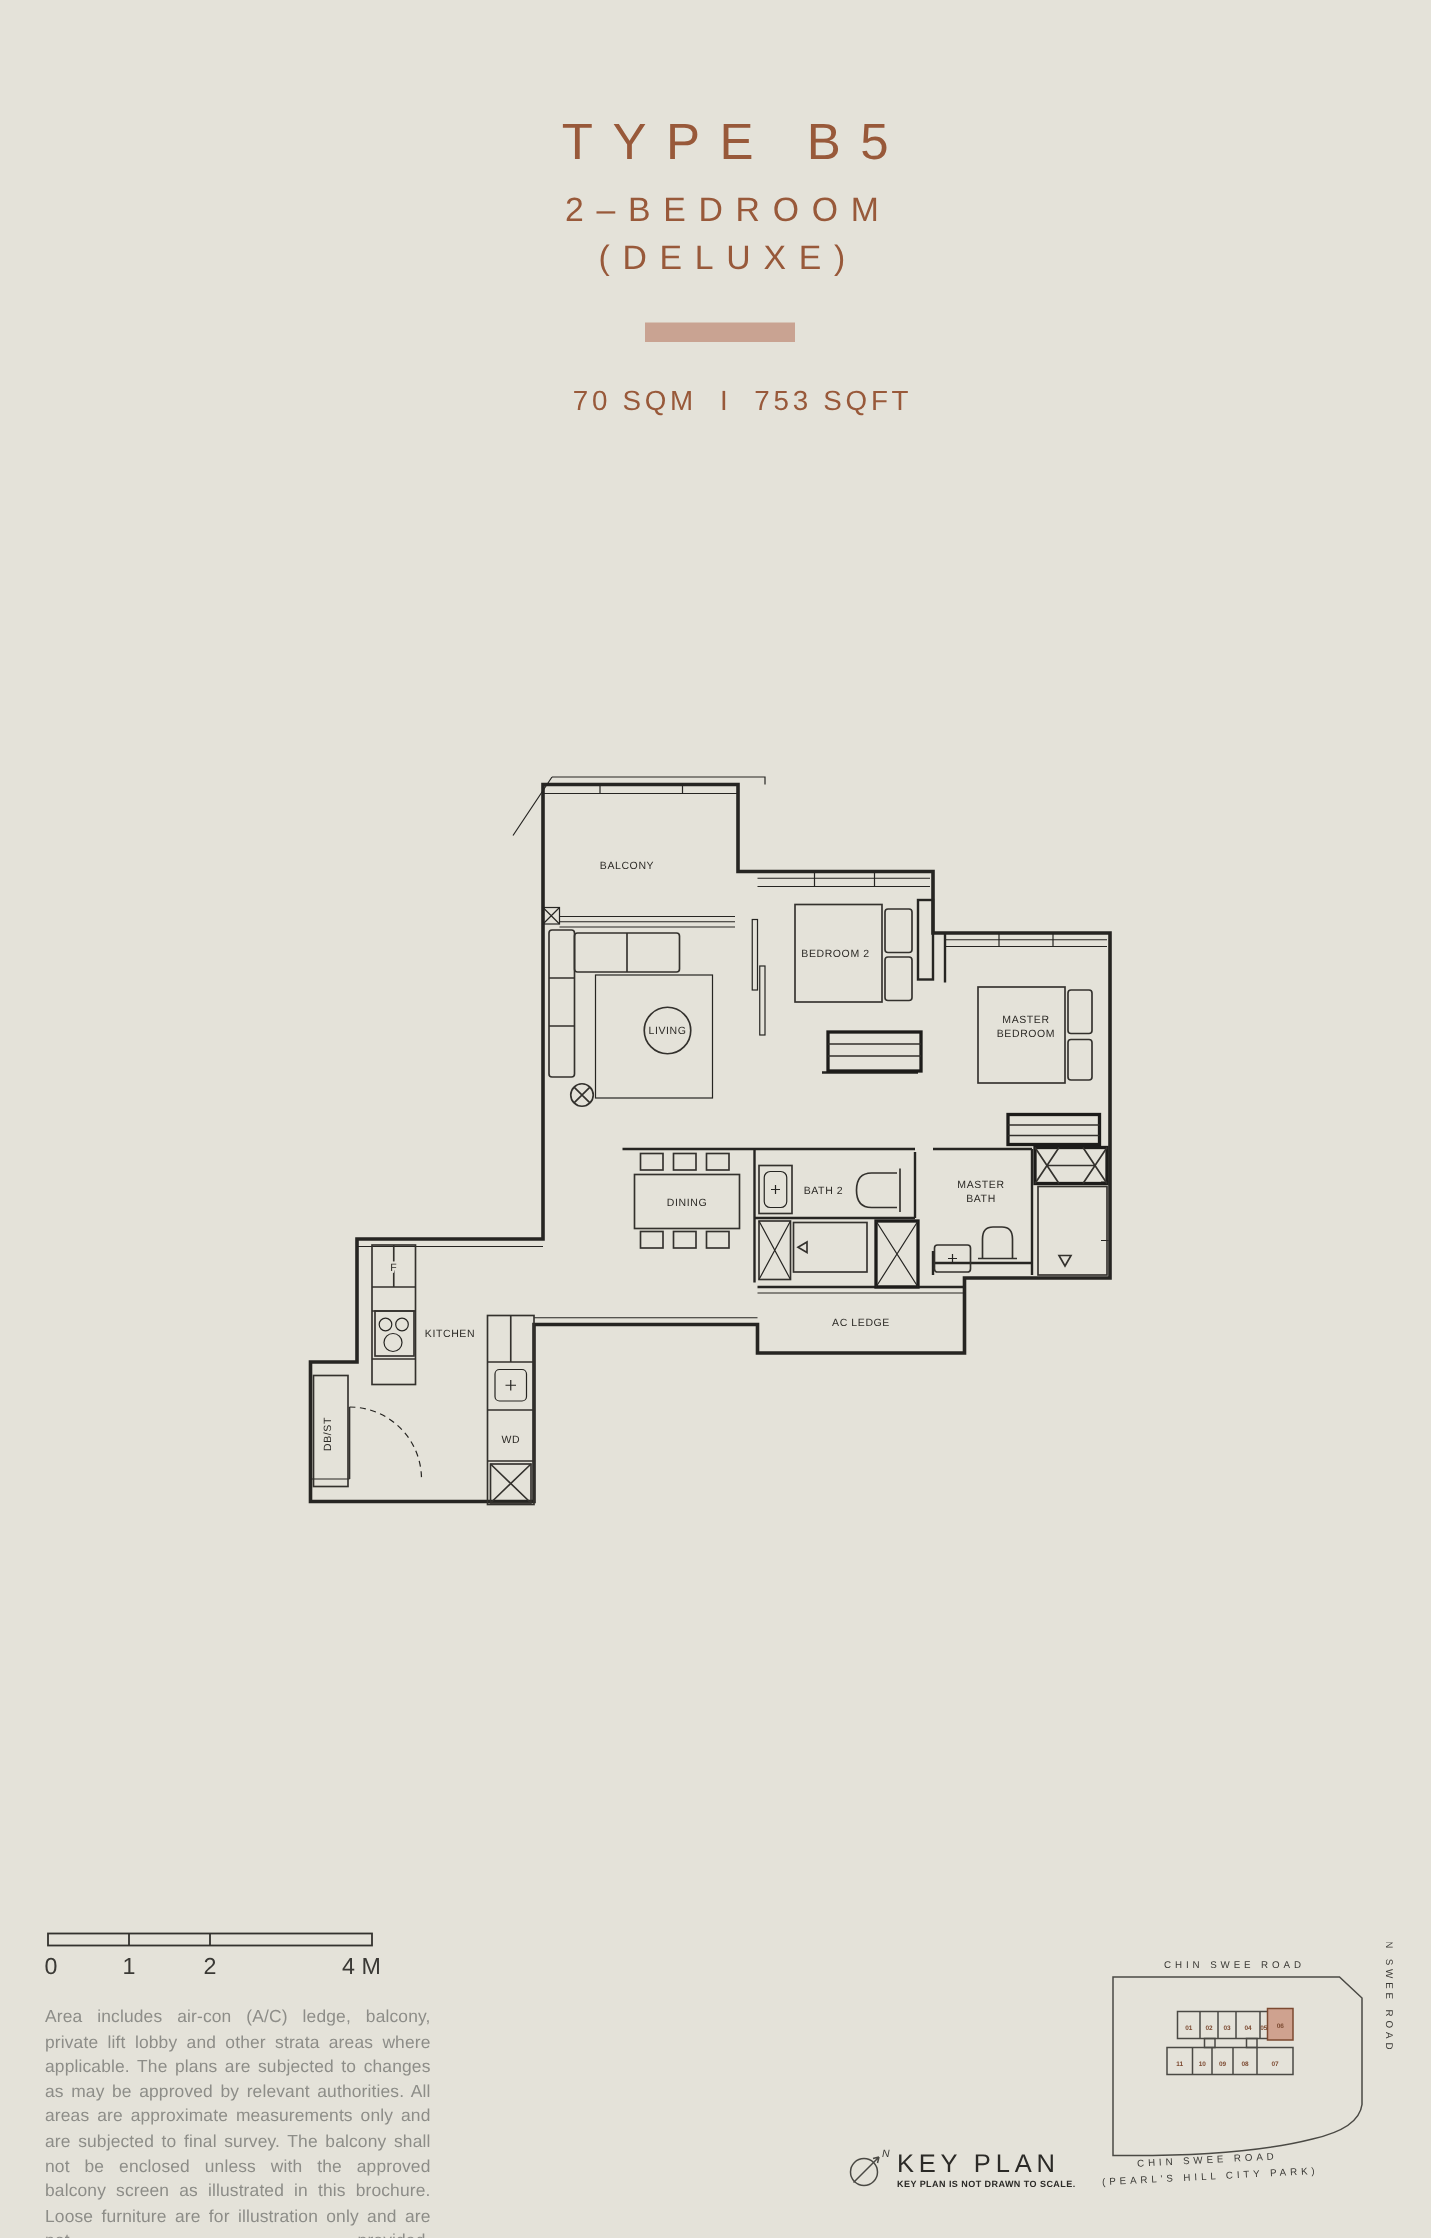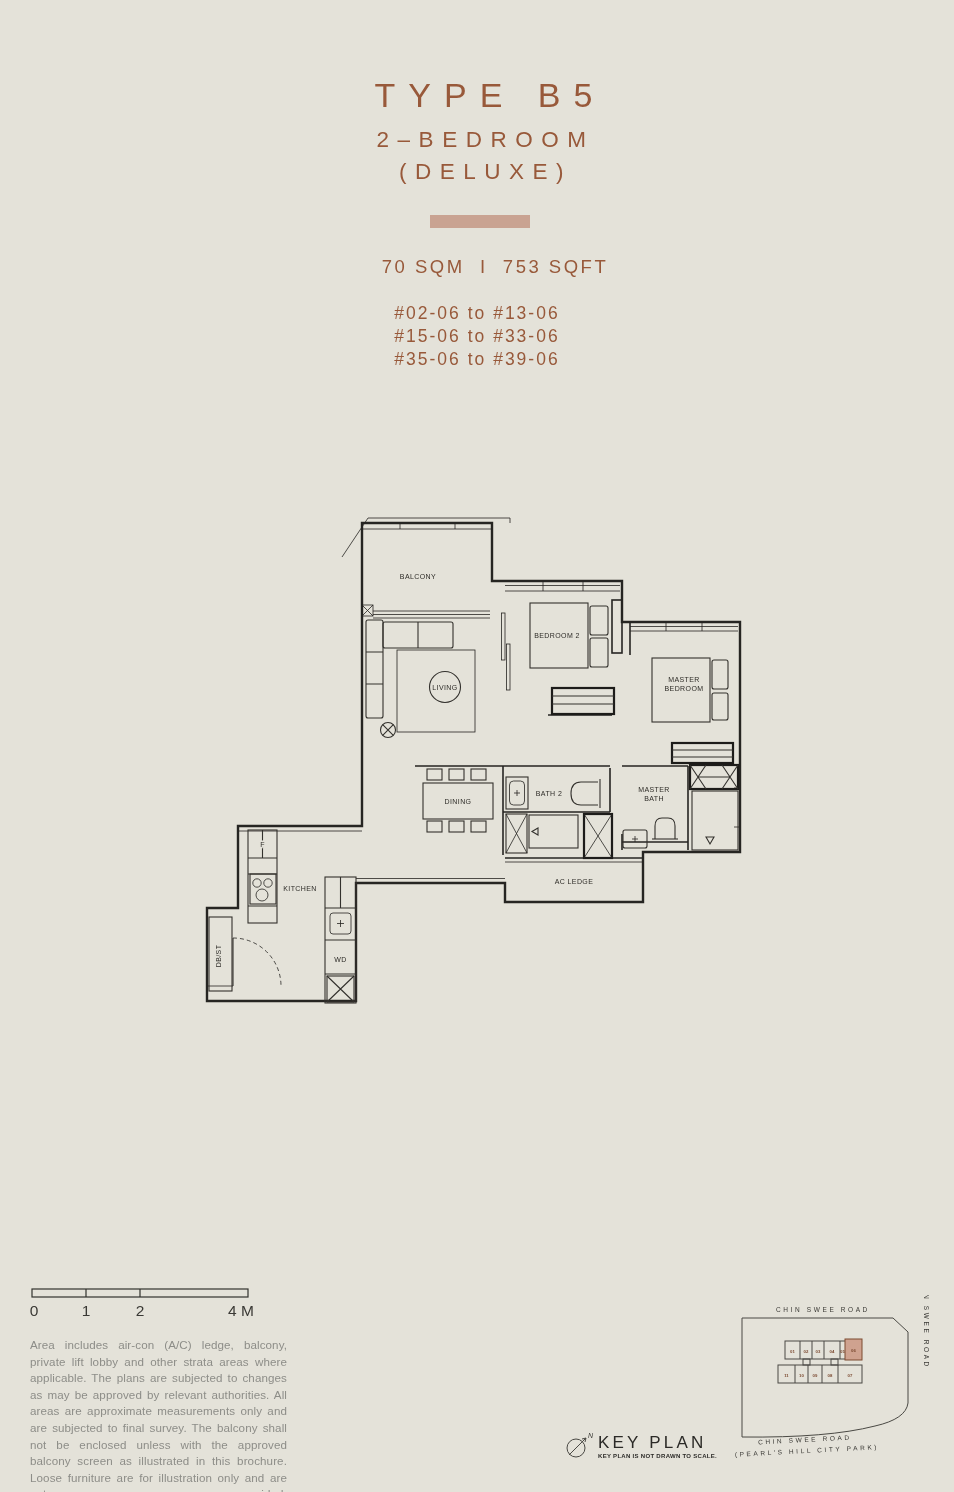--- a/index.html
+++ b/index.html
@@ -43,25 +43,20 @@
 </head>
 <body>
 
 <div id="page">
 
   <div class="abs ctr brown" id="type-title">TYPE B5</div>
   <div class="abs ctr brown" id="subtitle1">2–BEDROOM</div>
   <div class="abs ctr brown" id="subtitle2">(DELUXE)</div>
   <div class="abs" id="accent-bar"></div>
   <div class="abs ctr brown" id="area-text">70 SQM  I  753 SQFT</div>
-  <div class="abs ctr brown" id="unit-ranges">
-    <div>#02-06 to #13-06</div>
-    <div>#15-06 to #33-06</div>
-    <div>#35-06 to #39-06</div>
-  </div>
 
   <svg class="abs" id="floorplan-svg" width="640" height="560" viewBox="0 0 640 560">
 
     <g>
       <path class="w" stroke-width="2.4" d="M 212,18 H 342 V 76 H 472 V 117 H 590 V 347 H 493 V 397 H 355 V 378 H 206 V 496 H 57 V 403 H 88 V 321 H 212 Z"></path>
 
       <path class="thin" d="M 218,13 H 360 V 18 M 218,13 L 192,52"></path>
     </g>
 
     <g>

